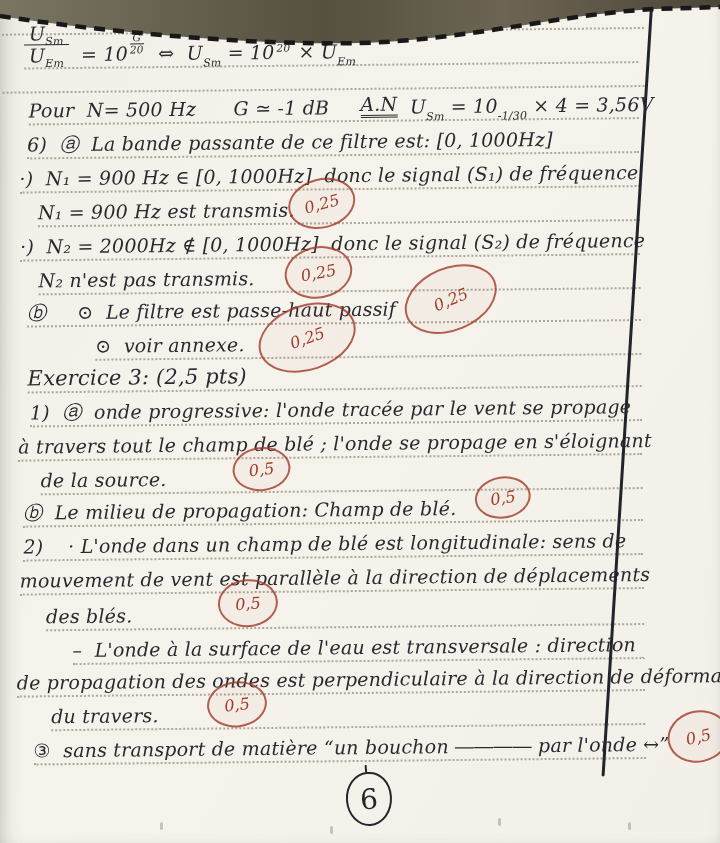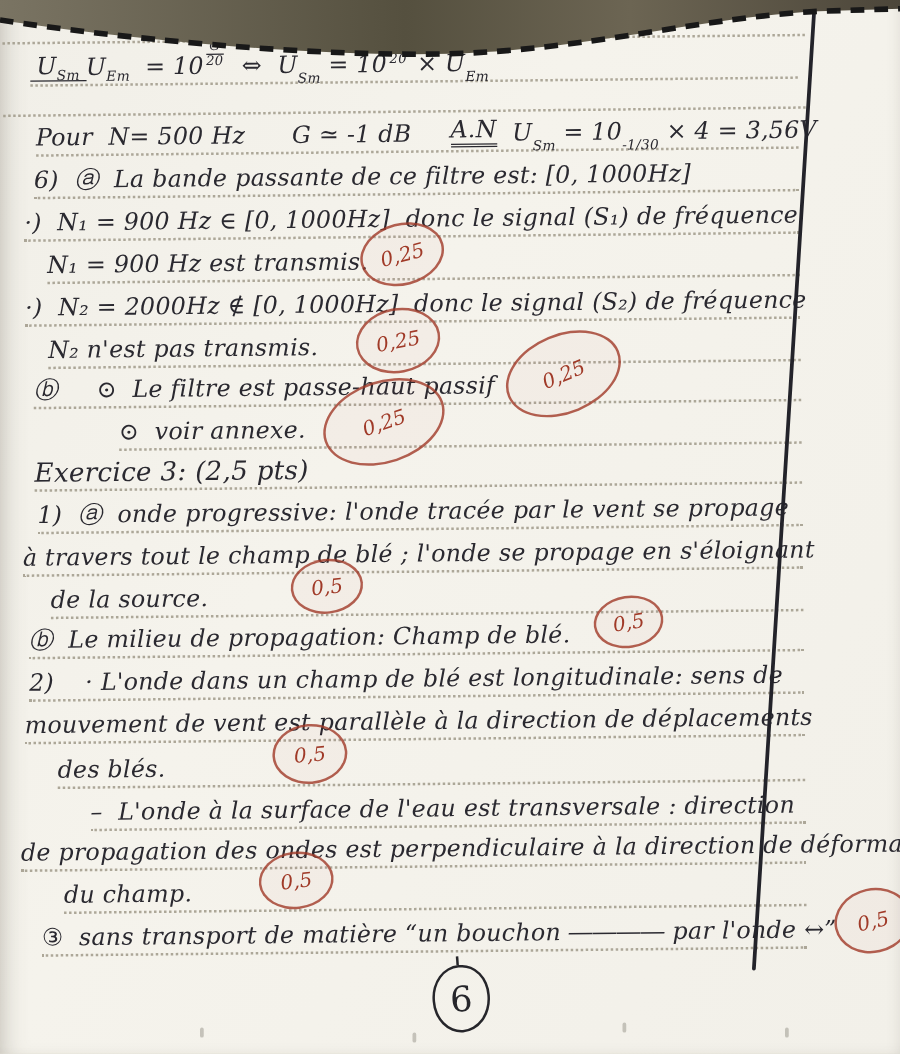--- a/index.html
+++ b/index.html
@@ -14,21 +14,21 @@
         transform-origin:top center;transform:rotate(3.6deg);z-index:3;border-radius:2px;}
   
   .content{position:absolute;inset:0;transform:rotate(-0.6deg);transform-origin:360px 420px;z-index:2;}
   .hline{position:absolute;left:6px;width:642px;height:0;border-bottom:2px dotted rgba(148,141,124,.75);}
   .tline{position:absolute;display:flex;align-items:flex-end;white-space:pre;line-height:1.05;
          width:642px;border-bottom:2px dotted rgba(148,141,124,.75);
          color:#2a2930;font-size:19px;font-style:italic;letter-spacing:.2px;padding-bottom:2px;box-sizing:border-box;}
   .tline sub{font-size:11px;line-height:0;}
   .tline sup{font-size:11px;line-height:0;}
   .big{font-size:21px;}
-  .frac{display:inline-flex;flex-direction:row;text-align:center;margin-right:6px;line-height:1;}
+  .frac{display:inline-flex;flex-direction:column;text-align:center;margin-right:6px;line-height:1;}
   .frac .num{border-bottom:1.7px solid #2a2930;padding:0 5px 1px;}
   .frac .den{padding-top:1px;}
   .supfrac{display:inline-flex;flex-direction:column;font-size:10.5px;line-height:1;text-align:center;
            transform:translateY(-10px);margin:0 2px;}
   .supfrac .n{border-bottom:1.2px solid #2a2930;padding:0 1px;}
   .an-label{border-bottom:3px double #2a2930;}
   
   .mark{position:absolute;z-index:5;display:flex;align-items:center;justify-content:center;
         border:2.4px solid rgba(160,58,40,.8);border-radius:50%;color:#a03a28;
         font-size:16px;font-style:italic;background:rgba(180,70,50,.03);}
@@ -83,21 +83,21 @@
     <div class="tline big" style="top:354px;left:28px;height:36px;width:614px"><span>Exercice 3: (2,5 pts)</span></div>
     <div class="tline" style="top:390px;left:30px;height:34px;width:612px"><span>1)  ⓐ  onde progressive: l'onde tracée par le vent se propage</span></div>
     <div class="tline" style="top:424px;left:18px;height:34px;width:624px"><span>à travers tout le champ de blé ; l'onde se propage en s'éloignant</span></div>
     <div class="tline" style="top:458px;left:40px;height:34px;width:602px"><span>de la source.</span></div>
     <div class="tline" style="top:490px;left:22px;height:34px;width:620px"><span>ⓑ  Le milieu de propagation: Champ de blé.</span></div>
     <div class="tline" style="top:524px;left:22px;height:34px;width:620px"><span>2)    · L'onde dans un champ de blé est longitudinale: sens de</span></div>
     <div class="tline" style="top:558px;left:18px;height:34px;width:624px"><span>mouvement de vent est parallèle à la direction de déplacements</span></div>
     <div class="tline" style="top:592px;left:44px;height:36px;width:598px"><span>des blés.</span></div>
     <div class="tline" style="top:628px;left:70px;height:34px;width:572px"><span>–  L'onde à la surface de l'eau est transversale : direction</span></div>
     <div class="tline" style="top:660px;left:14px;height:34px;width:628px"><span>de propagation des ondes est perpendiculaire à la direction de déformation</span></div>
-    <div class="tline" style="top:694px;left:48px;height:34px;width:594px"><span>du champ.</span></div>
+    <div class="tline" style="top:694px;left:48px;height:34px;width:594px"><span>du travers.</span></div>
     <div class="tline" style="top:726px;left:30px;height:36px;width:612px"><span>③  sans transport de matière “un bouchon ―――― par l'onde ↔”</span></div>
 
     <div class="mark" style="left:290px;top:178px;width:64px;height:46px;transform:rotate(-14deg)">
         <span>0,25</span>
       </div>
     <div class="mark" style="left:286px;top:246px;width:64px;height:48px;transform:rotate(-10deg)">
         <span>0,25</span>
       </div>
     <div class="mark" style="left:404px;top:268px;width:92px;height:60px;transform:rotate(-22deg)">
         <span>0,25</span>

